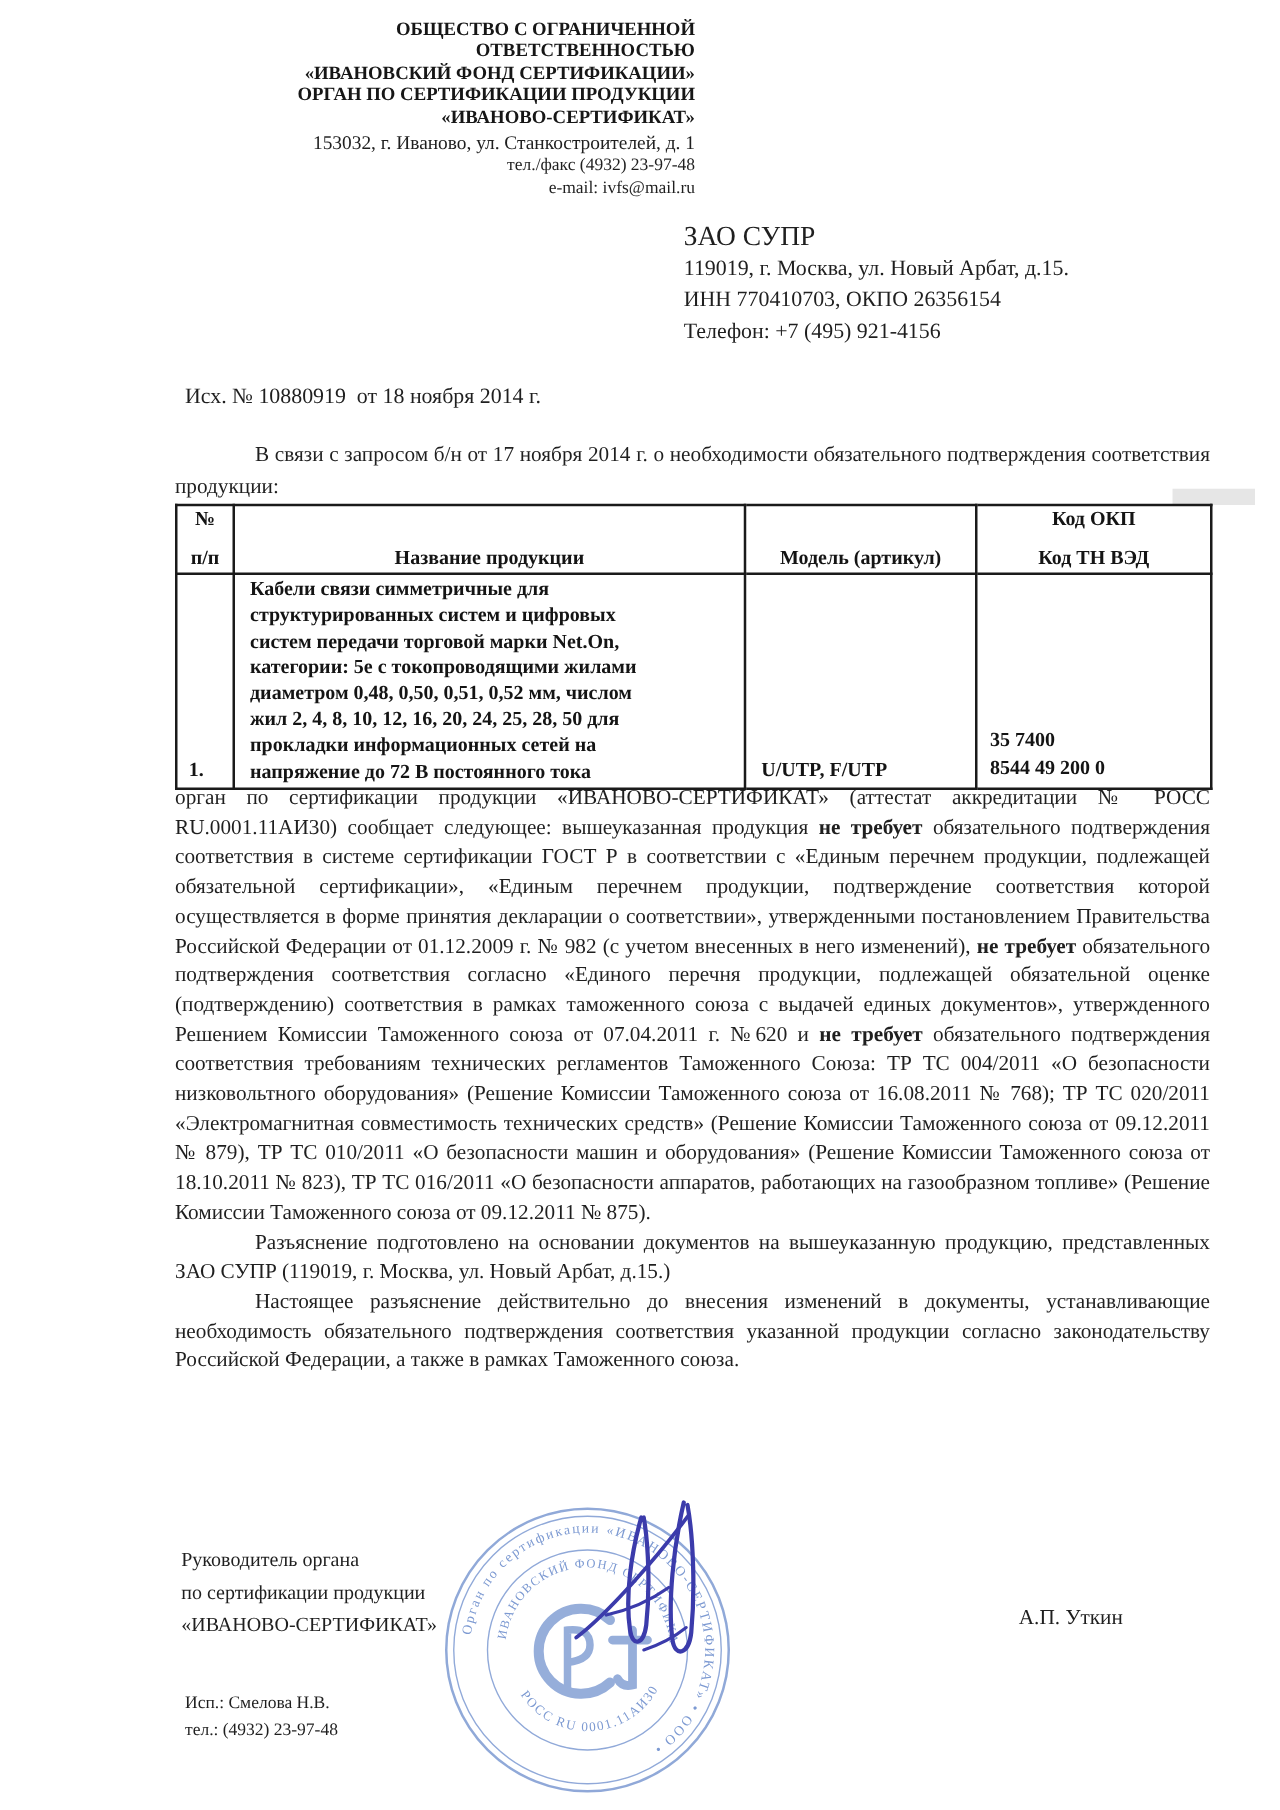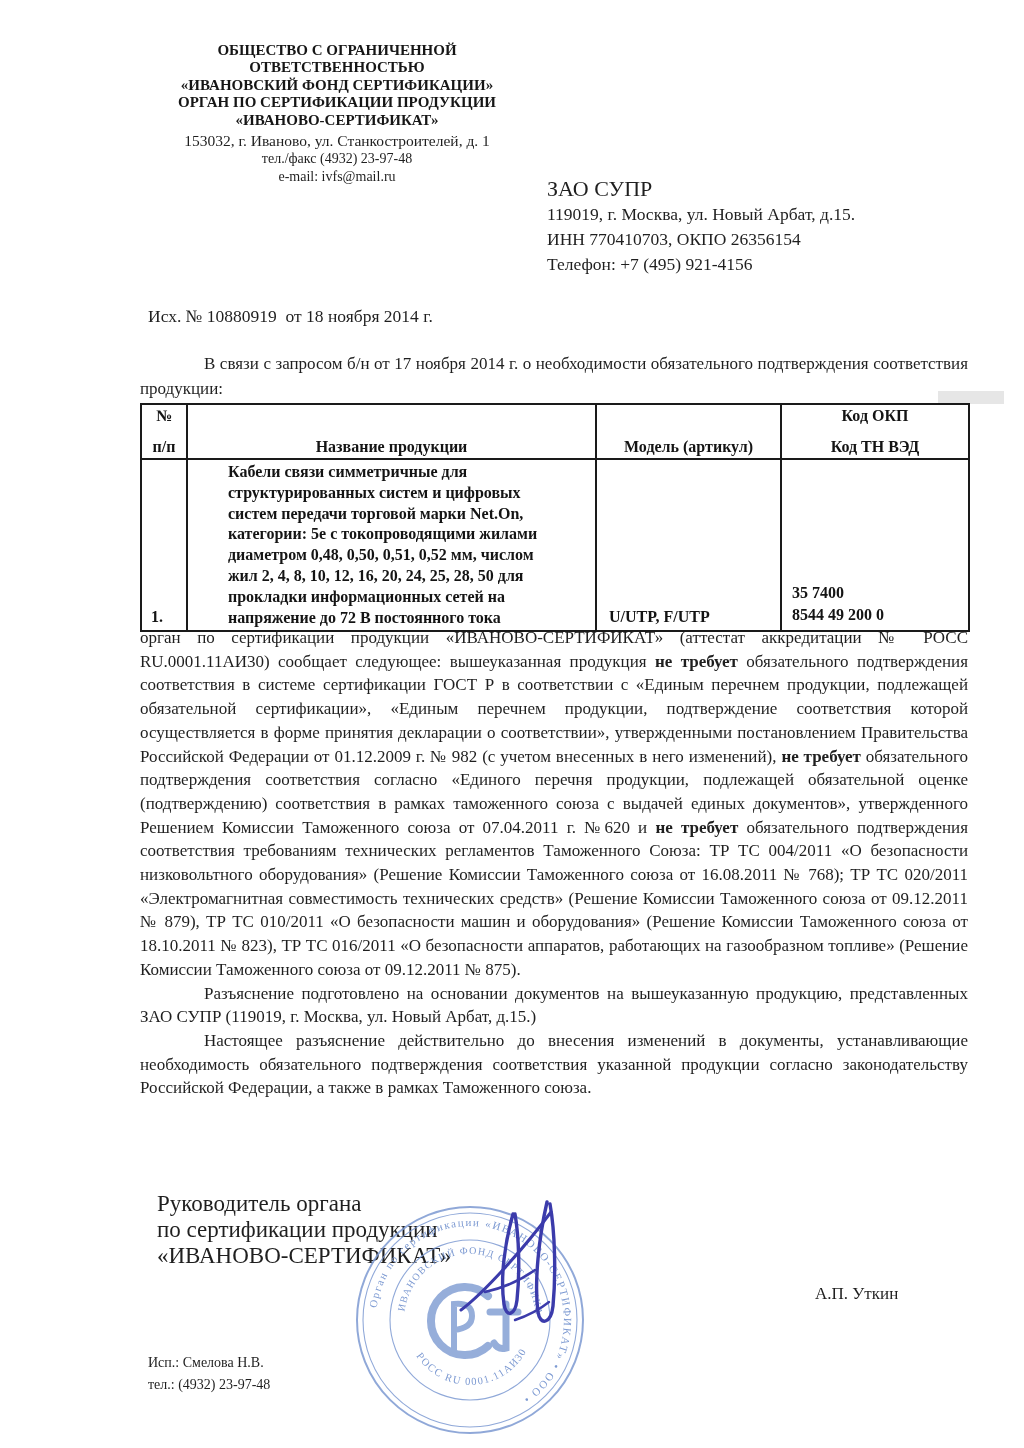--- a/index.html
+++ b/index.html
@@ -3,21 +3,21 @@
 <meta charset="utf-8">
 <style>
   html,body { margin:0; padding:0; background:#e8e8e8; }
   .page {
     position:relative; width:1024px; height:1448px; margin:0 auto;
     background:#ffffff; overflow:hidden;
     font-family:"Liberation Serif","DejaVu Serif",serif;
     color:#1f1f1f;
   }
   
-  .org-block { position:absolute; left:118px; top:42px; width:438px; text-align:center; }
+  .org-block { position:absolute; left:118px; top:16px; width:438px; text-align:right; }
   .org-block .line { font-weight:bold; font-size:15px; line-height:17.4px; color:#161616; }
   .org-address { font-size:15.5px; line-height:19px; margin-top:2px; }
   .org-phone, .org-email { font-size:14px; line-height:17.5px; }
   
   .recipient { position:absolute; left:547px; top:176px; font-size:17.5px; }
   .recipient-name { font-size:22px; margin-bottom:0; }
   .recipient .line { line-height:25px; }
   
   .ref-line { position:absolute; left:148px; top:306px; font-size:17.5px; white-space:pre; }
   
@@ -26,31 +26,31 @@
   
   .prod-table { position:absolute; left:140px; top:403px; width:828px;
                 border-collapse:collapse; table-layout:fixed; color:#141414; }
   .prod-table td, .prod-table th { border:2px solid #1a1a1a; font-weight:bold;
                 font-size:16px; padding:2px 6px; }
   .prod-table th { height:49px; text-align:center; }
   .th-split { display:flex; flex-direction:column; justify-content:space-between; height:100%; }
   .va-bottom { vertical-align:bottom; }
   .va-top { vertical-align:top; }
   .name-cell { padding-left:12px !important; line-height:20.8px; }
-  .name-cell .line { line-height:20.8px;margin-left:28px; }
+  .name-cell .line { line-height:20.8px; }
   .model-cell { padding-left:12px !important; padding-bottom:4px !important; }
   .code-cell { padding-left:10px !important; padding-bottom:4px !important; line-height:22px; }
   .num-cell { padding-left:9px !important; padding-bottom:4px !important; }
   
   .main-text { position:absolute; left:140px; top:626px; width:828px;
                font-size:17px; line-height:23.7px; text-align:justify; }
   .main-text p { margin:0; }
   .para-indent { text-indent:64px; }
   
-  .sign-block { position:absolute; left:145px; top:1191px; font-size:23px;margin-left:12px; }
+  .sign-block { position:absolute; left:145px; top:1236px; font-size:16px; }
   .sign-block .line { line-height:26px; }
   .sign-name { position:absolute; left:815px; top:1284px; font-size:17px; }
   
   .footer { position:absolute; left:148px; top:1352px; font-size:14px; }
   .footer .line { line-height:22px; }
   
   .stamp-svg { position:absolute; left:350px; top:1200px; width:240px; height:240px; }
   .autograph-svg { position:absolute; left:455px; top:1192px; width:130px; height:140px; }
   
   .scan-artifact { position:absolute; left:938px; top:391px; width:66px; height:13px;

